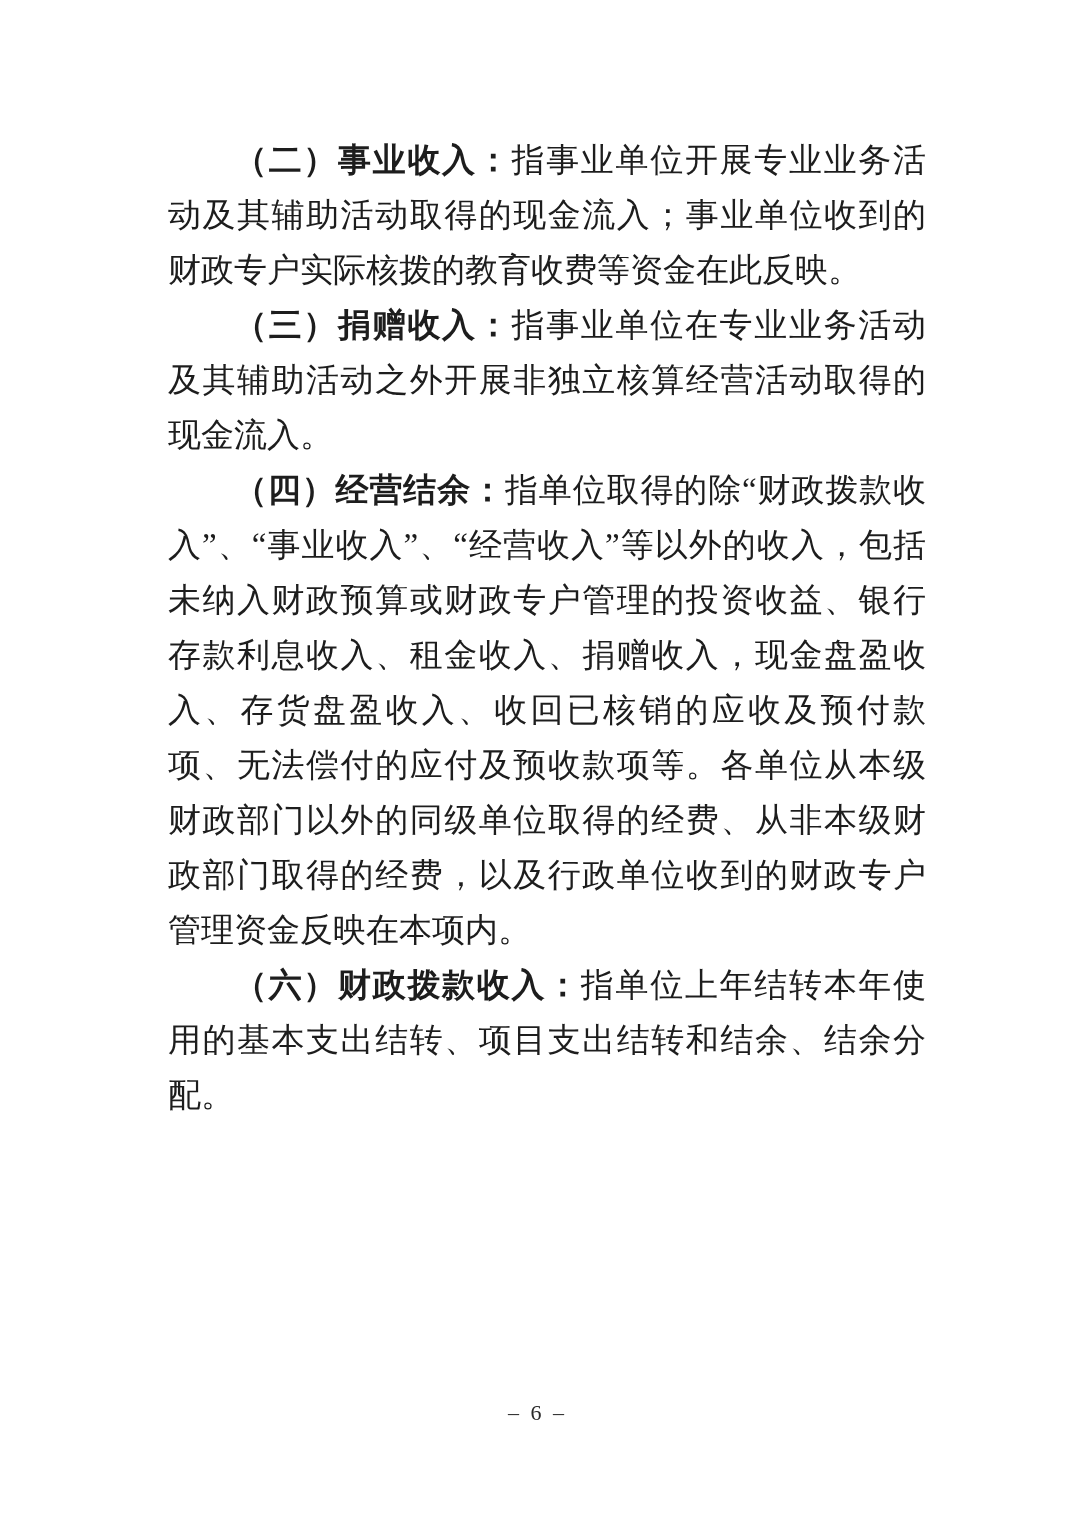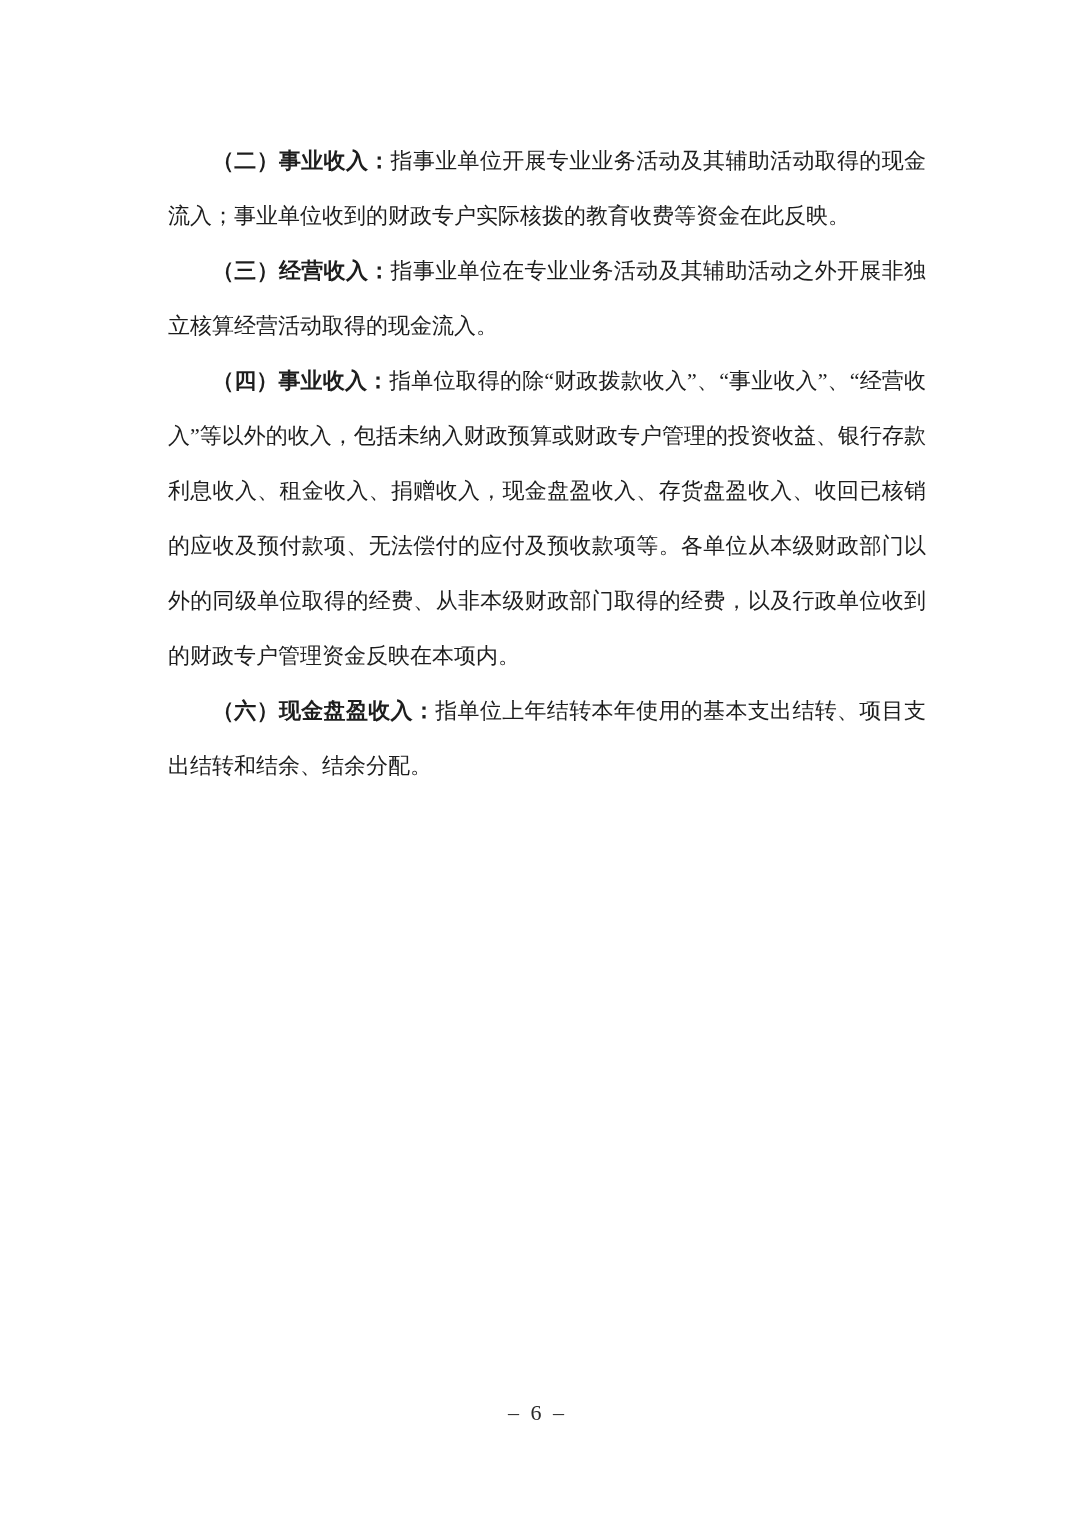--- a/index.html
+++ b/index.html
@@ -17,21 +17,21 @@
   .page {
     position: absolute;
     inset: 0;
     background: #ffffff;
   }
   .content {
     position: absolute;
     left: 168px;
     top: 133px;
     width: 758px;
-    font-size: 22px;
+    font-size: 33px;
     line-height: 55px;
     color: #1d1d1d;
     text-align: justify;
     text-justify: inter-ideograph;
     letter-spacing: 0;
   }
   .para {
     margin: 0;
     padding: 0;
     text-indent: 2em;
@@ -50,18 +50,18 @@
     color: #2a2a2a;
     letter-spacing: 3px;
   }
 </style>
 </head>
 <body>
 
 <div class="page">
   <div class="content">
     <p class="para"><span class="head">（二）事业收入：</span><span>指事业单位开展专业业务活动及其辅助活动取得的现金流入；事业单位收到的财政专户实际核拨的教育收费等资金在此反映。</span></p>
-    <p class="para"><span class="head">（三）经营收入：</span><span>指事业单位在专业业务活动及其辅助活动之外开展非独立核算经营活动取得的现金流入。</span></p>
-    <p class="para"><span class="head">（四）事业收入：</span><span>指单位取得的除“财政拨款收入”、“事业收入”、“经营收入”等以外的收入，包括未纳入财政预算或财政专户管理的投资收益、银行存款利息收入、租金收入、捐赠收入，现金盘盈收入、存货盘盈收入、收回已核销的应收及预付款项、无法偿付的应付及预收款项等。各单位从本级财政部门以外的同级单位取得的经费、从非本级财政部门取得的经费，以及行政单位收到的财政专户管理资金反映在本项内。</span></p>
-    <p class="para"><span class="head">（六）现金盘盈收入：</span><span>指单位上年结转本年使用的基本支出结转、项目支出结转和结余、结余分配。</span></p>
+    <p class="para"><span class="head">（三）捐赠收入：</span><span>指事业单位在专业业务活动及其辅助活动之外开展非独立核算经营活动取得的现金流入。</span></p>
+    <p class="para"><span class="head">（四）经营结余：</span><span>指单位取得的除“财政拨款收入”、“事业收入”、“经营收入”等以外的收入，包括未纳入财政预算或财政专户管理的投资收益、银行存款利息收入、租金收入、捐赠收入，现金盘盈收入、存货盘盈收入、收回已核销的应收及预付款项、无法偿付的应付及预收款项等。各单位从本级财政部门以外的同级单位取得的经费、从非本级财政部门取得的经费，以及行政单位收到的财政专户管理资金反映在本项内。</span></p>
+    <p class="para"><span class="head">（六）财政拨款收入：</span><span>指单位上年结转本年使用的基本支出结转、项目支出结转和结余、结余分配。</span></p>
   </div>
   <div class="footer">– 6 –</div>
 </div>
 
 </body></html>

